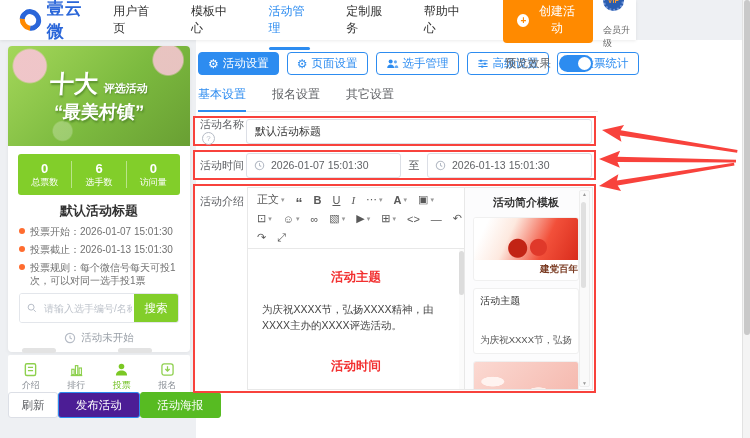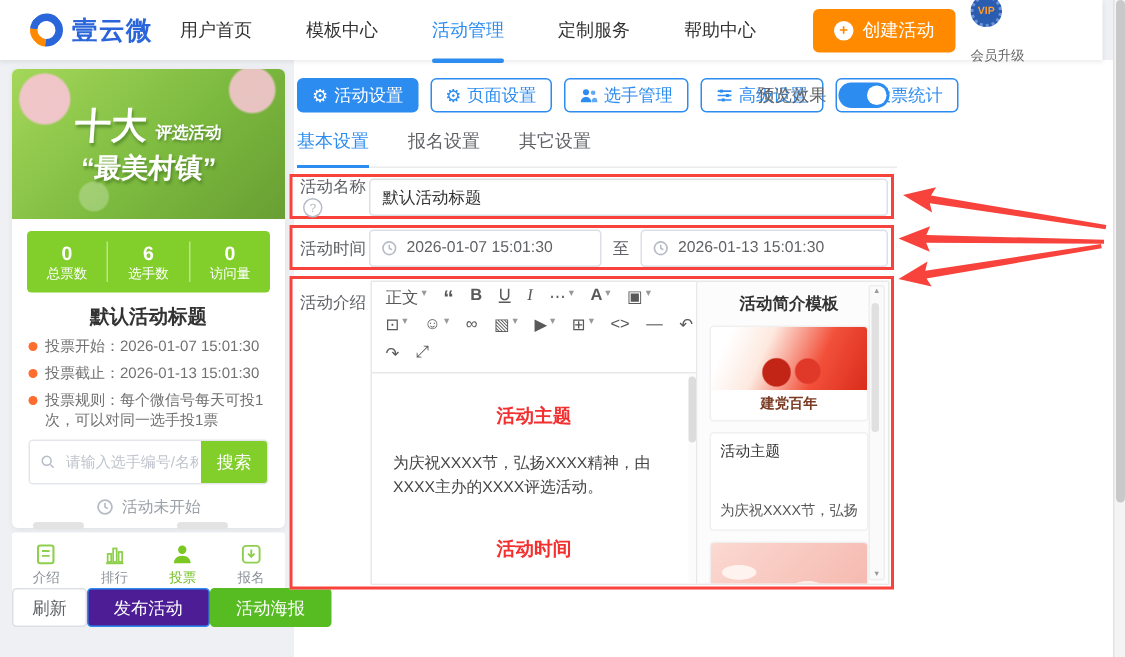--- a/index.html
+++ b/index.html
@@ -1,18 +1,18 @@
 <!DOCTYPE html>
 <html><head>
 <meta charset="utf-8">
 <style>
   html,body{margin:0;padding:0}
   .page{position:relative;width:750px;height:438px;background:#eef0f3;font-family:"Liberation Sans",sans-serif;overflow:hidden;-webkit-font-smoothing:antialiased}
   
-  .navbar{position:absolute;left:0;top:0;width:735px;height:40px;background:#fff;box-shadow:0 1px 3px rgba(0,0,0,.08);display:flex;align-items:center;z-index:6}
+  .navbar{position:absolute;left:0;top:0;width:636px;height:40px;background:#fff;box-shadow:0 1px 3px rgba(0,0,0,.08);display:flex;align-items:center;z-index:6}
   .logo{display:flex;align-items:center;margin-left:20px;gap:6px}
   .logo-icon{width:22px;height:22px;border-radius:50%;border:5px solid #2a66d9;border-left-color:#ff8a00;box-sizing:border-box;transform:rotate(-40deg)}
   .brand{font-size:17px;font-weight:bold;color:#2a66d9;letter-spacing:1px}
   .menu{display:flex;margin-left:16px;gap:32px}
   .menu-item{font-size:12px;color:#333;cursor:pointer;position:relative;padding:4px 2px}
   .menu-item.active{color:#2d8cf0}
   .menu-item.active::after{content:"";position:absolute;left:2px;right:2px;bottom:-9px;height:3px;background:#2d8cf0;border-radius:2px}
   .create-btn{margin-left:36px;display:flex;align-items:center;gap:6px;background:#ff8a00;color:#fff;font-size:12px;border:none;border-radius:4px;padding:6px 14px;cursor:pointer}
   .plus-ic{display:inline-flex;width:13px;height:13px;border-radius:50%;background:#fff;color:#ff8a00;font-weight:bold;font-size:10px;align-items:center;justify-content:center}
   .vip{margin-left:10px;display:flex;flex-direction:column;align-items:flex-start;gap:13px}
@@ -80,39 +80,39 @@
   .dinput{height:23px;border:1px solid #dcdfe6;border-radius:3px;display:flex;align-items:center;gap:6px;padding-left:7px;font-size:10.5px;color:#606266;background:#fff}
   .d1{width:146px}
   .sep{width:26px;text-align:center;font-size:11px;color:#606266}
   .d2{flex:1;margin-right:2px}
   
   .intro-label{flex:0 0 46px;font-size:11px;color:#606266;padding:8px 0 0 5px}
   .editor{flex:1;margin:1px;border:1px solid #e8e8e8;display:flex;overflow:hidden;background:#fff}
   .ed-left{flex:1;display:flex;flex-direction:column;border-right:1px solid #e8e8e8;min-width:0}
   .ed-toolbar{padding:2px 4px 1px;color:#595959}
   .t-row{display:flex;align-items:center;height:19px;gap:1px}
-  .ti{display:inline-flex;padding:0 5px;height:17px;font-size:11px;cursor:pointer;border-radius:2px;white-space:nowrap}
+  .ti{display:inline-flex;align-items:center;padding:0 5px;height:17px;font-size:11px;cursor:pointer;border-radius:2px;white-space:nowrap}
   .caret{font-size:7px;color:#999;margin-left:2px}
   .b{font-weight:bold}.u{text-decoration:underline}.i{font-style:italic;font-family:"Liberation Serif",serif}
   .quote{font-size:14px;font-weight:bold;line-height:8px;padding-top:6px}
   .ed-content{flex:1;border-top:1px solid #e8e8e8;position:relative;overflow:hidden;background:#fff}
   .ed-inner{padding:4px 14px 0}
   .ed-h{margin-top:16px;text-align:center;font-size:12.5px;font-weight:bold;color:#f23030}
   .ed-p{margin-top:15px;font-size:10.5px;color:#444;line-height:1.55}
   .ed-sb{position:absolute;right:0;top:0;bottom:0;width:5px;background:#fbfbfb}
   .ed-sb .th{position:absolute;top:2px;left:0;width:5px;height:44px;background:#dcdcdc;border-radius:3px}
   
   .ed-panel{flex:0 0 117px;background:#fcfcfd;position:relative;padding:5px 13px 0 8px;box-sizing:border-box}
   .panel-title{text-align:center;font-size:11px;font-weight:bold;color:#333;margin:2px 0 7px}
   .tcard{background:#fff;border:1px solid #f0f0f0;border-radius:3px;margin-bottom:7px;overflow:hidden;cursor:pointer}
   .timg1{height:42px;background:
      radial-gradient(circle at 42% 72%,#c22415 0 9px,transparent 10px),
      radial-gradient(circle at 62% 70%,#e0392a 0 8px,transparent 9px),
      linear-gradient(115deg,#fff 12%,#fde9df 35%,#f2503a 68%,#d92c1c 100%)}
-  .tcap{text-align:center;font-size:9.5px;font-weight:bold;color:#7a3b22;padding:3px 0 4px}
+  .tcap{text-align:right;font-size:9.5px;font-weight:bold;color:#7a3b22;padding:3px 0 4px}
   .tcard2{height:54px;padding:5px 6px;box-sizing:content-box}
   .tc2-title{font-size:10px;color:#333}
   .tc2-text{font-size:9.5px;color:#555;margin-top:26px;white-space:nowrap;overflow:hidden}
   .timg3{height:56px;background:
      radial-gradient(ellipse at 18% 35%,#fff3f0 0 9%,transparent 10%),
      radial-gradient(ellipse at 62% 55%,#fdeeea 0 12%,transparent 13%),
      radial-gradient(circle at 78% 88%,#f9c96a 0 5%,transparent 6%),
      linear-gradient(135deg,#fbd9d2,#f4b3a8)}
   .tcard-stub{height:5px;background:#fff;border:1px solid #f0f0f0;border-bottom:none;border-radius:3px 3px 0 0}
   .panel-sb{position:absolute;right:2px;top:2px;bottom:2px;width:9px;background:#fafafa;border:1px solid #eee;border-radius:2px;display:flex;flex-direction:column;justify-content:space-between;align-items:center;font-size:5px;color:#999}

